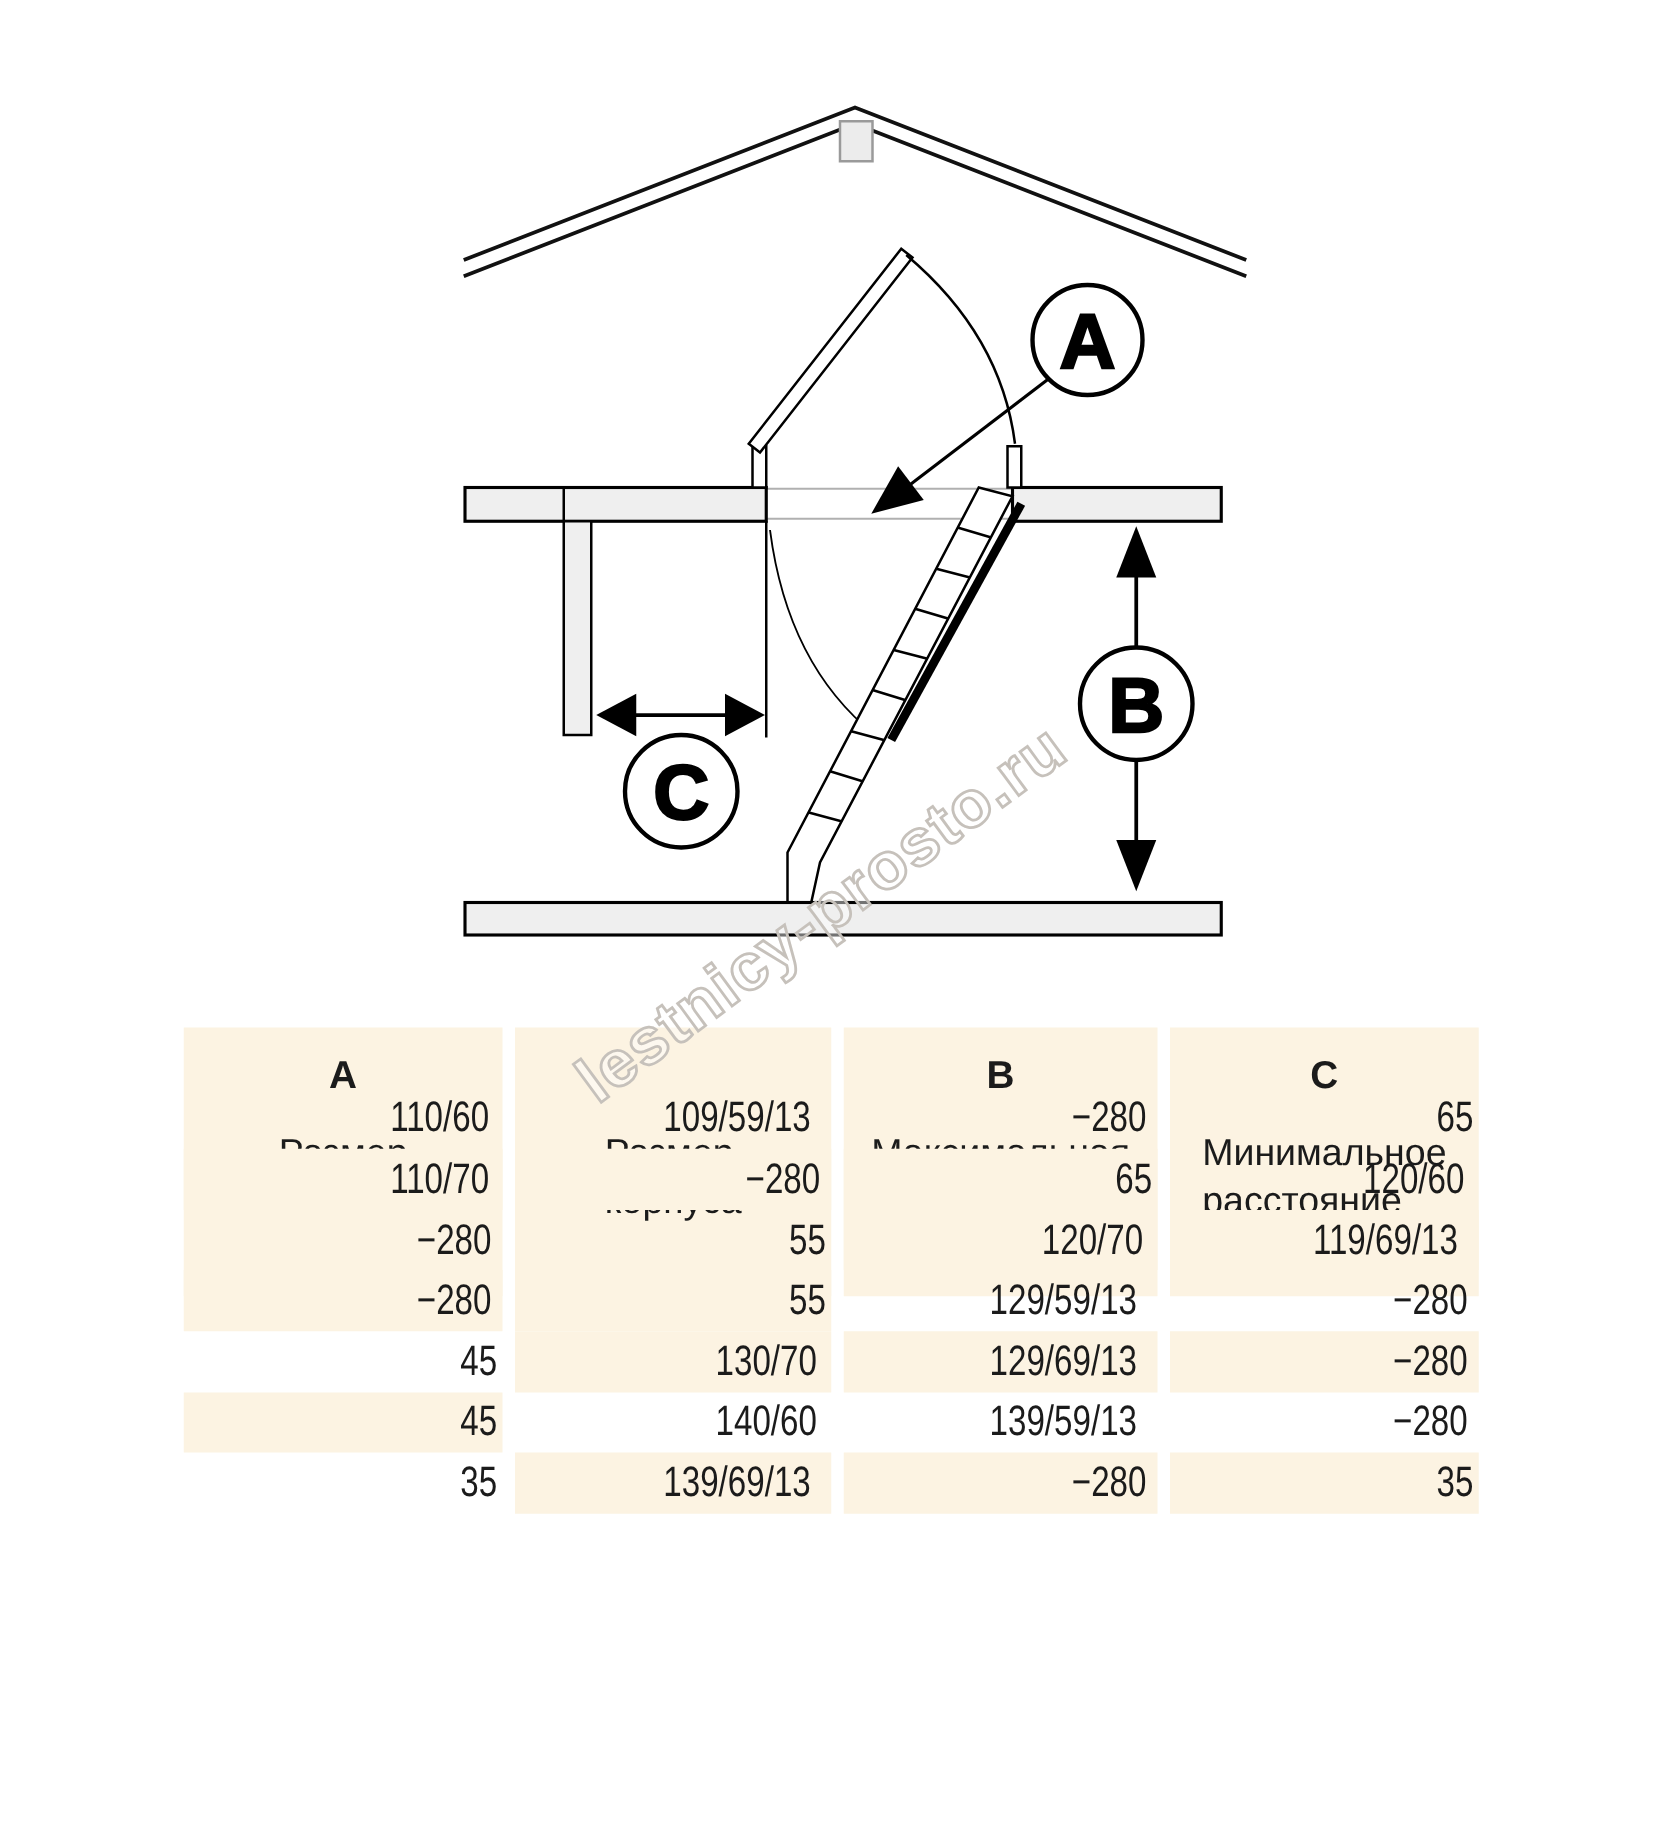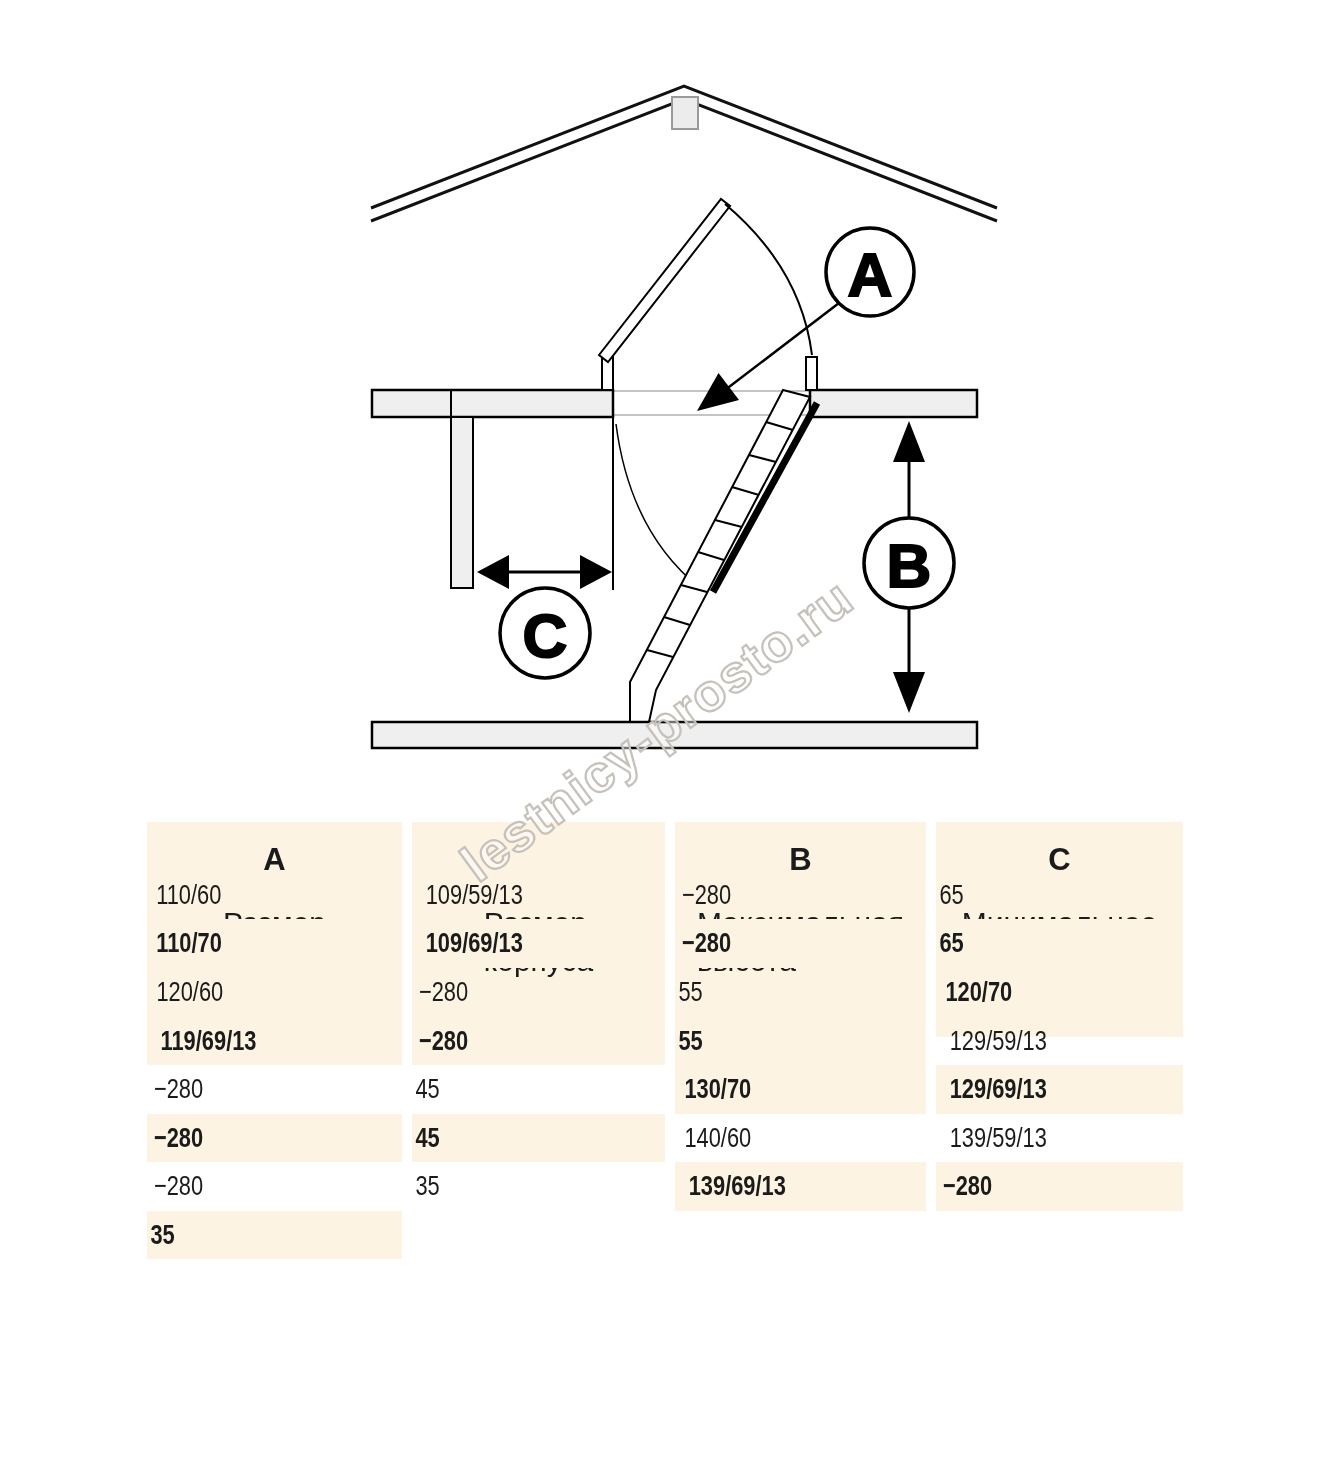--- a/index.html
+++ b/index.html
@@ -19,24 +19,24 @@
   }
   .hcell{
     height:215px;background:#fcf3e2;box-sizing:border-box;padding-top:20px;
   }
   .hletter{
     text-align:center;font-size:31px;font-weight:bold;line-height:36px;height:36px;
   }
   .htext{display:flex;justify-content:center;margin-top:26px;}
   .htext .lines{text-align:left;font-size:30px;line-height:38px;}
   .cell{
-    display:flex;align-items:center;justify-content:flex-start;
-    font-size:28px;
-  }
-  .cell.stripe{background:#fcf3e2;font-weight:bold;}
+    display:flex;align-items:center;justify-content:flex-end;
+    font-size:34px;
+  }
+  .cell.stripe{background:#fcf3e2;}
   .num{display:inline-block;transform:scaleX(0.78);white-space:nowrap;}
 </style>
 </head>
 <body>
 
 <svg id="diagram-svg" width="1334" height="810" viewBox="0 0 1334 810">
 
   <g>
     <polyline points="371,208 684,86 997,208" fill="none" stroke="#111" stroke-width="3"></polyline>
     <polyline points="371,221 684,99 997,221" fill="none" stroke="#111" stroke-width="3"></polyline>
@@ -161,23 +161,20 @@
       <span class="num">−280</span>
     </div>
   <div class="cell">
       <span class="num">65</span>
     </div>
 
   <div class="cell stripe">
       <span class="num">110/70</span>
     </div>
   <div class="cell stripe">
-      <span class="num">109/69/13</span>
-    </div>
-  <div class="cell stripe">
       <span class="num">−280</span>
     </div>
   <div class="cell stripe">
       <span class="num">65</span>
     </div>
 
   <div class="cell">
       <span class="num">120/60</span>
     </div>
   <div class="cell">

